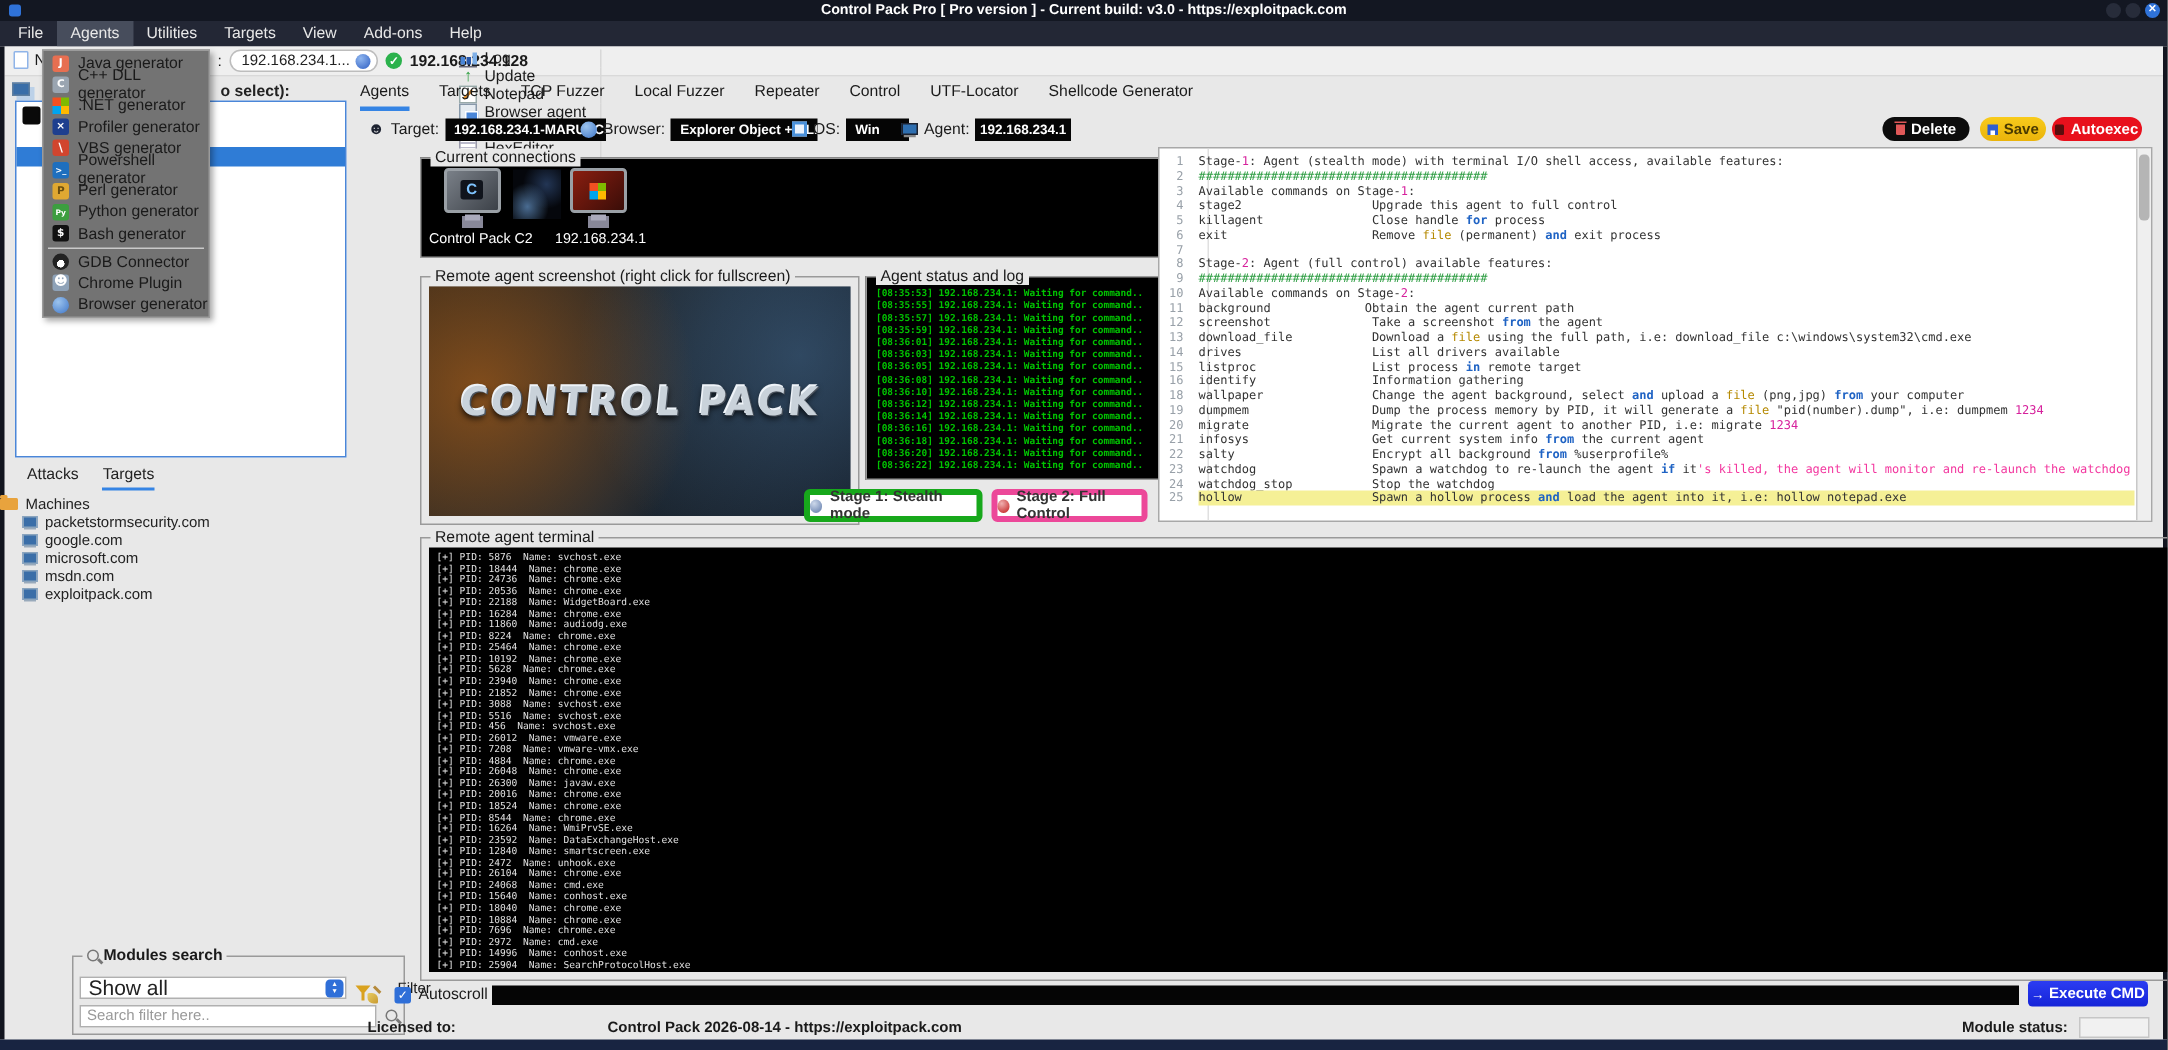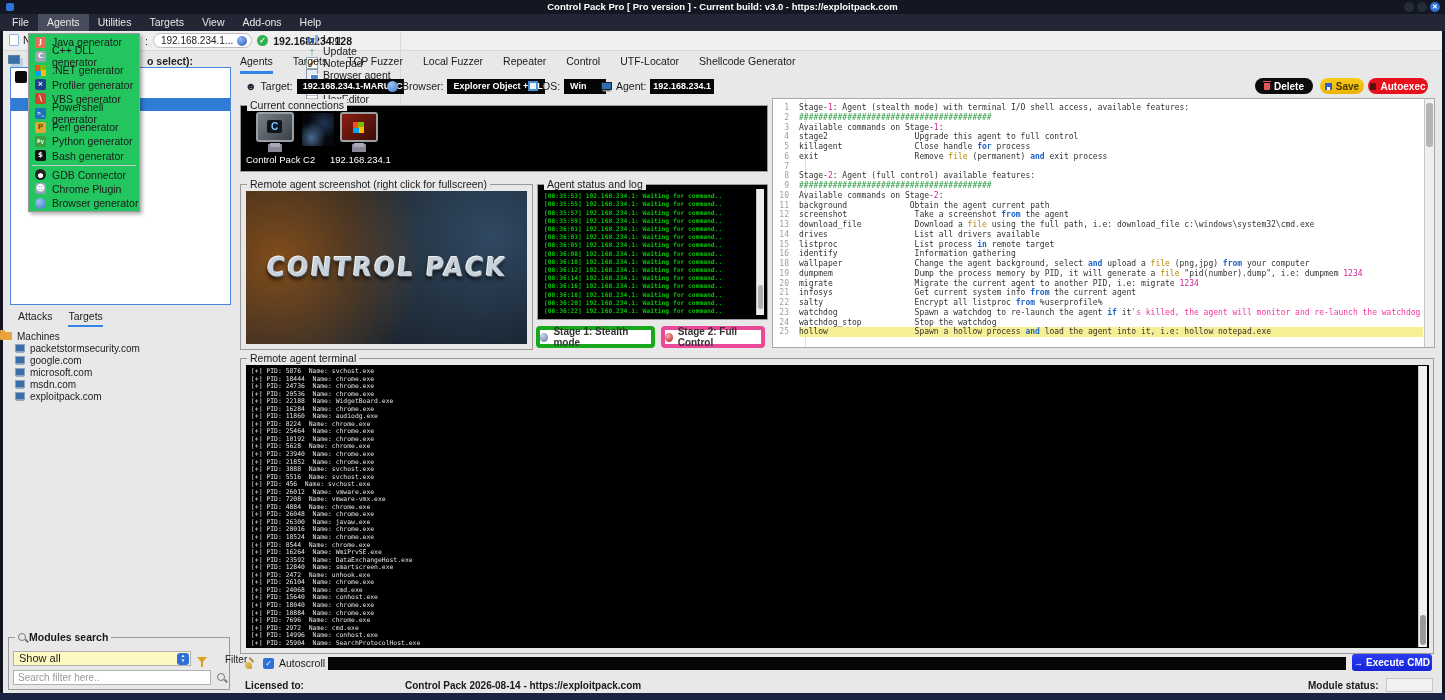--- a/index.html
+++ b/index.html
@@ -71,26 +71,26 @@
   .side-tab{padding-bottom:3px;}
   .side-tab.active{border-bottom:2px solid #3584e4;}
   .tree{position:absolute;left:0;top:330px;width:220px;font-size:10px;color:#222;}
   .tree-row{display:flex;align-items:center;gap:5px;height:12px;}
   .tree-row.child{margin-left:15px;}
   .ic-folder{width:12px;height:8px;background:#e8a33d;border-radius:1px;position:relative;flex:none;}
   .ic-folder::before{content:"";position:absolute;left:0;top:-2px;width:5px;height:2px;background:#e8a33d;border-radius:1px 1px 0 0;}
   .ic-monitor{width:10px;height:8px;background:#3a6ea8;border:1px solid #8aa4bd;box-shadow:0 2px 0 -1px #9ab;flex:none;}
 
   
-  .gbox{position:absolute;border:1px solid #9a9a9a;}
+  .gbox{position:absolute;border:1px solid #9a9a9a;margin-left:40px;}
   .gt{position:absolute;top:-7px;left:6px;background:#e8e8e8;padding:0 3px;font-size:10.5px;color:#1a1a1a;white-space:nowrap;display:flex;align-items:center;gap:3px;}
   .gt.bold{font-weight:bold;}
   .ic-mag{width:8px;height:8px;border:1.5px solid #777;border-radius:50%;position:relative;flex:none;}
   .ic-mag::after{content:"";position:absolute;left:6px;top:6px;width:4px;height:1.5px;background:#777;transform:rotate(45deg);}
-  .combo{position:absolute;left:4px;top:13px;width:178px;height:15px;background:#fef9c3;border:1px solid #b0b0b0;font-size:11px;line-height:13px;padding-left:5px;color:#222;}
+  .combo{position:absolute;left:4px;top:13px;width:178px;height:15px;background:#ffffff;border:1px solid #b0b0b0;font-size:14px;line-height:13px;padding-left:5px;color:#222;}
   .stepper{position:absolute;right:1px;top:0.5px;width:12px;height:12px;background:#2f6fd8;border-radius:3px;color:#fff;
            font-size:4.5px;line-height:5.5px;text-align:center;white-space:pre;}
   .stepper::after{content:"▲\A▼";}
   .filter{position:absolute;left:188px;top:16px;display:flex;align-items:center;gap:18px;font-size:10px;}
   .ic-funnel{width:0;height:0;border-left:5px solid transparent;border-right:5px solid transparent;border-top:6px solid #d9a21f;position:relative;}
   .ic-funnel::after{content:"";position:absolute;left:-1px;top:-1px;width:2px;height:5px;background:#d9a21f;}
   .search-input{position:absolute;left:4px;top:32px;width:198px;height:15px;background:#fff;border:1px solid #b0b0b0;
                 font-size:10px;padding:0 4px;font-family:"Liberation Sans",sans-serif;color:#333;}
   .search-input::placeholder{color:#999;}
   .ms-mag{position:absolute;left:208px;top:35px;}
@@ -191,21 +191,21 @@
   .c-g{color:#2f9e44;}
   .c-p{color:#f3379f;}
 
   
   .status-text{position:absolute;font-size:10px;font-weight:bold;color:#1a1a1a;white-space:nowrap;}
   .module-box{position:absolute;left:1386px;top:678px;width:47px;height:14px;background:#f1f1f1;border:1px solid #c6c6c6;}
   .bottom-strip{position:absolute;left:0;top:693px;width:1445px;height:7px;background:#182441;}
   .side-border{position:absolute;top:31px;width:3px;height:662px;background:#12151f;}
 
   
-  .dropdown{position:absolute;left:28px;top:33px;width:112px;background:#22c55e;border:1px solid #9b9b9b;
+  .dropdown{position:absolute;left:28px;top:33px;width:112px;background:#737373;border:1px solid #9b9b9b;
             box-shadow:2px 2px 4px rgba(0,0,0,.35);z-index:50;padding:1px 0;}
   .dd-item{display:flex;align-items:center;gap:6px;height:14.2px;padding-left:6px;font-size:10.5px;color:#1a1a1a;}
   .dd-sep{height:1px;background:#c9c9c9;margin:2px 3px;}
   .mi{position:relative;width:11px;height:11px;border-radius:2px;flex:none;color:#fff;
       font:bold 7px "DejaVu Sans",sans-serif;text-align:center;line-height:11px;}
   .mi-java{background:#e76f51;}      .mi-java::after{content:"J";}
   .mi-cpp-dll{background:#9aa5b1;}   .mi-cpp-dll::after{content:"C";}
   .mi-dotnet{background:conic-gradient(#7fba00 0 25%,#ffb900 0 50%,#00a4ef 0 75%,#f25022 0);border-radius:0;}
   .mi-profiler{background:#1e3f8f;}  .mi-profiler::after{content:"×";}
   .mi-vbs{background:#d1452e;}       .mi-vbs::after{content:"∖";font-size:8px;}
@@ -486,21 +486,21 @@
         <div class="code-line"><span class="ln">11</span><span class="segs"><span class="c-d">background             </span><span class="c-d">Obtain the agent current path</span></span></div>
         <div class="code-line"><span class="ln">12</span><span class="segs"><span class="c-d">screenshot              </span><span class="c-d">Take a screenshot </span><span class="c-k">from</span><span class="c-d"> the agent</span></span></div>
         <div class="code-line"><span class="ln">13</span><span class="segs"><span class="c-d">download_file           </span><span class="c-d">Download a </span><span class="c-f">file</span><span class="c-d"> using the full path, i.e: download_file c:\windows\system32\cmd.exe</span></span></div>
         <div class="code-line"><span class="ln">14</span><span class="segs"><span class="c-d">drives                  </span><span class="c-d">List all drivers available</span></span></div>
         <div class="code-line"><span class="ln">15</span><span class="segs"><span class="c-d">listproc                </span><span class="c-d">List process </span><span class="c-k">in</span><span class="c-d"> remote target</span></span></div>
         <div class="code-line"><span class="ln">16</span><span class="segs"><span class="c-d">identify                </span><span class="c-d">Information gathering</span></span></div>
         <div class="code-line"><span class="ln">18</span><span class="segs"><span class="c-d">wallpaper               </span><span class="c-d">Change the agent background, select </span><span class="c-k">and</span><span class="c-d"> upload a </span><span class="c-f">file</span><span class="c-d"> (png,jpg) </span><span class="c-k">from</span><span class="c-d"> your computer</span></span></div>
         <div class="code-line"><span class="ln">19</span><span class="segs"><span class="c-d">dumpmem                 </span><span class="c-d">Dump the process memory by PID, it will generate a </span><span class="c-f">file</span><span class="c-d"> "pid(number).dump", i.e: dumpmem </span><span class="c-n">1234</span></span></div>
         <div class="code-line"><span class="ln">20</span><span class="segs"><span class="c-d">migrate                 </span><span class="c-d">Migrate the current agent to another PID, i.e: migrate </span><span class="c-n">1234</span></span></div>
         <div class="code-line"><span class="ln">21</span><span class="segs"><span class="c-d">infosys                 </span><span class="c-d">Get current system info </span><span class="c-k">from</span><span class="c-d"> the current agent</span></span></div>
-        <div class="code-line"><span class="ln">22</span><span class="segs"><span class="c-d">salty                   </span><span class="c-d">Encrypt all listproc </span><span class="c-k">from</span><span class="c-d"> %userprofile%</span></span></div>
+        <div class="code-line"><span class="ln">22</span><span class="segs"><span class="c-d">salty                   </span><span class="c-d">Encrypt all background </span><span class="c-k">from</span><span class="c-d"> %userprofile%</span></span></div>
         <div class="code-line"><span class="ln">23</span><span class="segs"><span class="c-d">watchdog                </span><span class="c-d">Spawn a watchdog to re-launch the agent </span><span class="c-k">if</span><span class="c-d"> it</span><span class="c-p">'s killed, the agent will monitor and re-launch the watchdog too.t</span></span></div>
         <div class="code-line"><span class="ln">24</span><span class="segs"><span class="c-d">watchdog_stop           </span><span class="c-d">Stop the watchdog</span></span></div>
         <div class="code-line hl"><span class="ln">25</span><span class="segs"><span class="c-d">hollow                  </span><span class="c-d">Spawn a hollow process </span><span class="c-k">and</span><span class="c-d"> load the agent into it, i.e: hollow notepad.exe</span></span></div>
       </div>
     <div class="vscroll" style="right:0;top:0;width:10px;height:248px;background:#efefef;">
       <div class="vthumb" style="top:4px;width:7px;height:44px;background:#b5b5b5;"></div>
     </div>
   </div>
 
   <div class="status-text" style="left:245px;top:680px;">Licensed to:</div>

